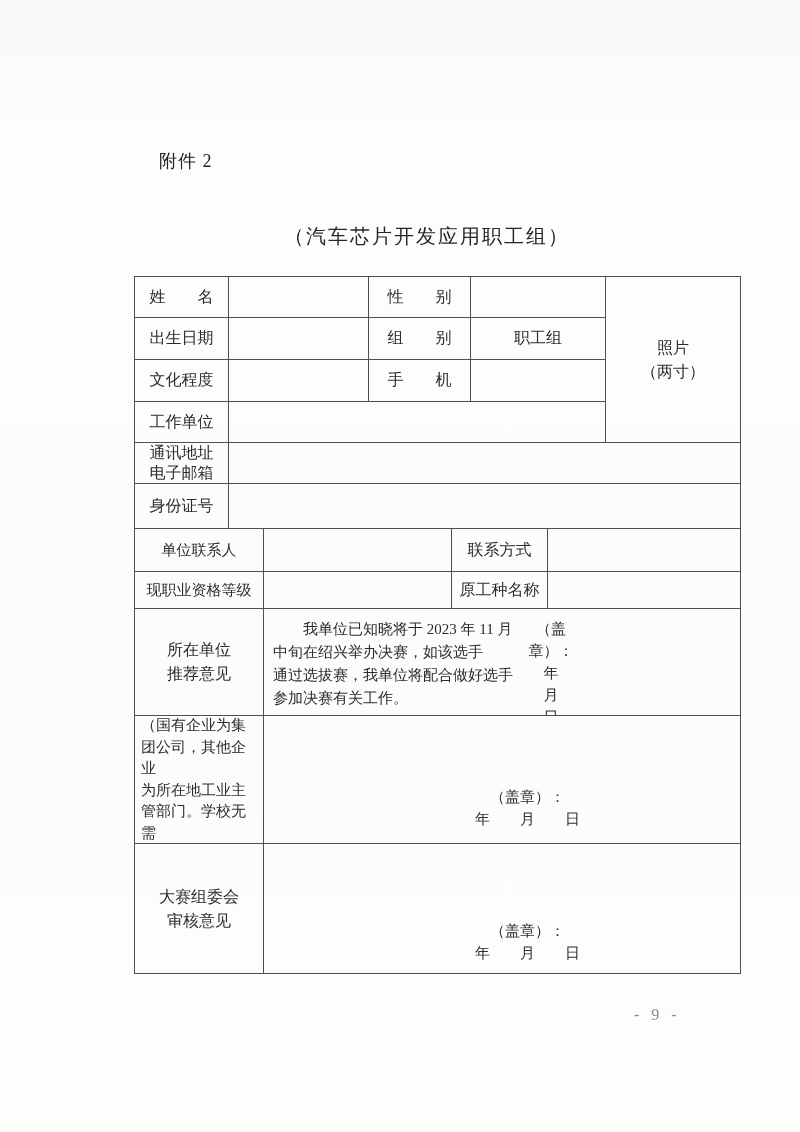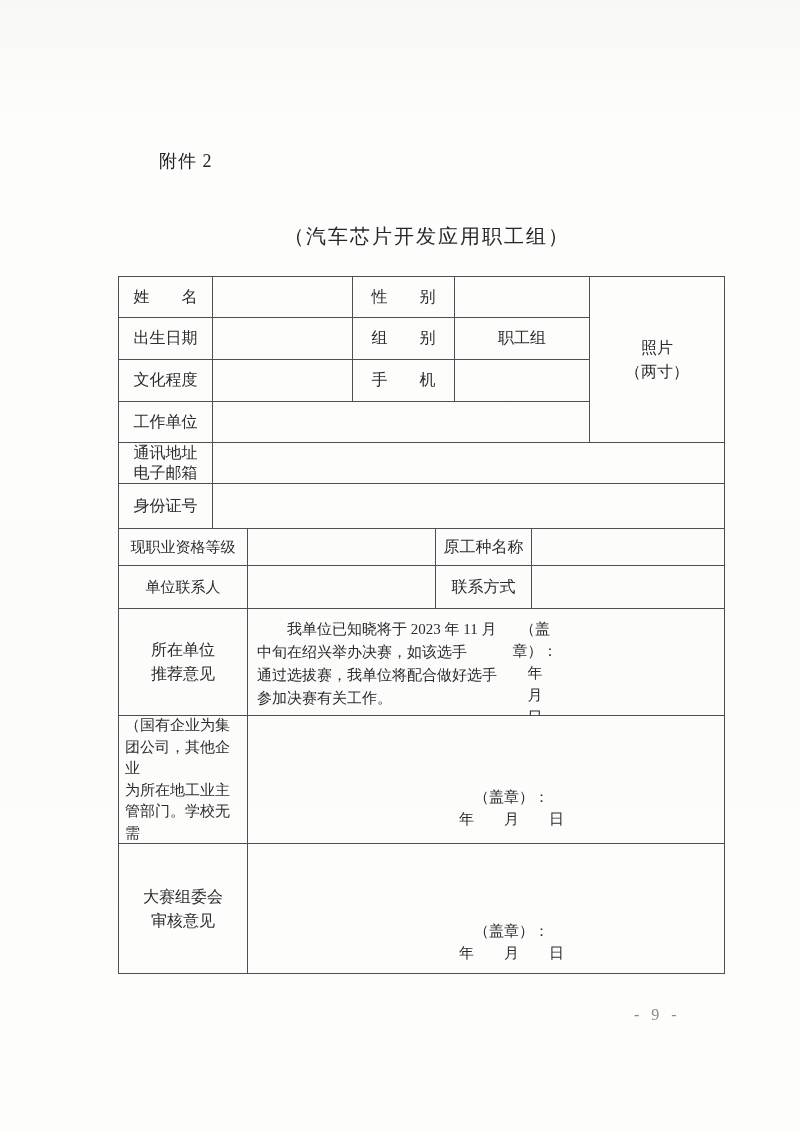--- a/index.html
+++ b/index.html
@@ -25,21 +25,21 @@
     text-align:center; font-size:23px; font-weight:700;
     letter-spacing:.5px; color:#17171c;
   }
   .doc-subtitle {
     position:absolute; left:120px; top:223px; width:614px;
     text-align:center; font-size:20px; letter-spacing:2px; color:#26262b;
   }
 
   
   .form-table {
-    position:absolute; left:118px; top:276px;
+    position:absolute; left:134px; top:276px;
     width:607px; height:698px;
     border:1px solid #4e4e53;
     display:flex; flex-direction:column;
     font-size:16px;
   }
   .bb { border-bottom:1px solid #4e4e53; }
   .row  { display:flex; flex:0 0 auto; }
   .cell {
     border-right:1px solid #4e4e53;
     display:flex; align-items:center; justify-content:center;
@@ -147,31 +147,31 @@
       <div class="cell rb-blank1"></div>
       <div class="cell rb-label2">电子邮箱</div>
       <div class="cell rb-blank2 last"></div>
     </div>
 
     <div class="row row-c bb">
       <div class="cell rc-label">身份证号</div>
       <div class="cell rc-blank last"></div>
     </div>
 
+    <div class="row row-d2 bb">
+      <div class="cell rd-label">单位联系人</div>
+      <div class="cell rd-blank1"></div>
+      <div class="cell rd-label2">联系方式</div>
+      <div class="cell rd-blank2 last"></div>
+    </div>
+
     <div class="row row-d1 bb">
       <div class="cell rd-label">现职业资格等级</div>
       <div class="cell rd-blank1"></div>
       <div class="cell rd-label2">原工种名称</div>
-      <div class="cell rd-blank2 last"></div>
-    </div>
-
-    <div class="row row-d2 bb">
-      <div class="cell rd-label">单位联系人</div>
-      <div class="cell rd-blank1"></div>
-      <div class="cell rd-label2">联系方式</div>
       <div class="cell rd-blank2 last"></div>
     </div>
 
     <div class="row row-e bb">
       <div class="opinion-label cell">所在单位
 推荐意见</div>
       <div class="opinion-content cell last">
         <div class="statement">我单位已知晓将于 2023 年 11 月中旬在绍兴举办决赛，如该选手
 通过选拔赛，我单位将配合做好选手参加决赛有关工作。</div>
         <div class="seal-block push-bottom"><span>（盖章）：</span>

